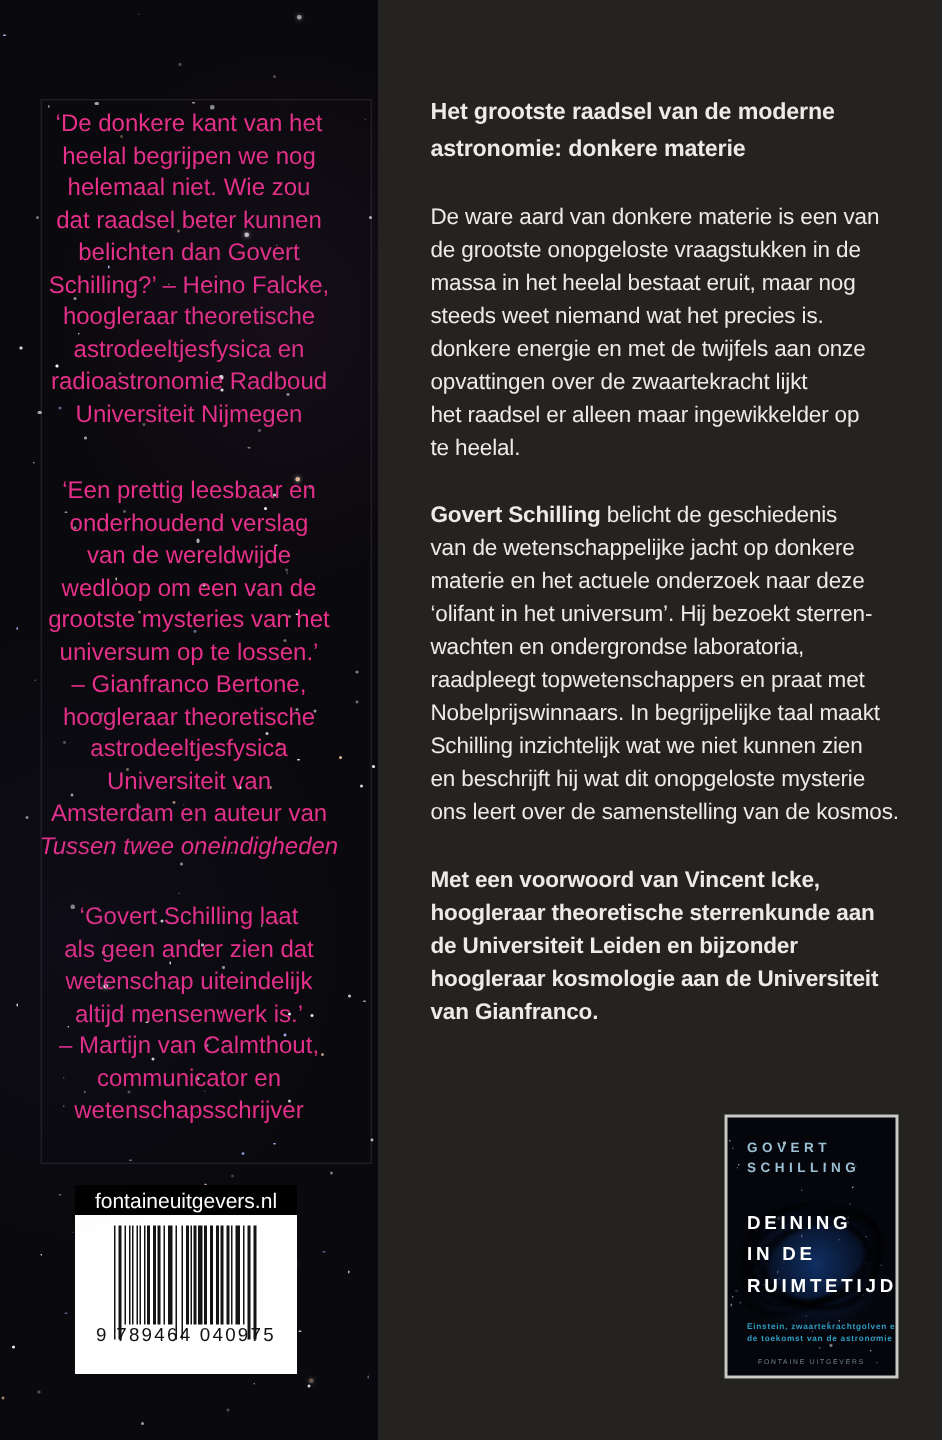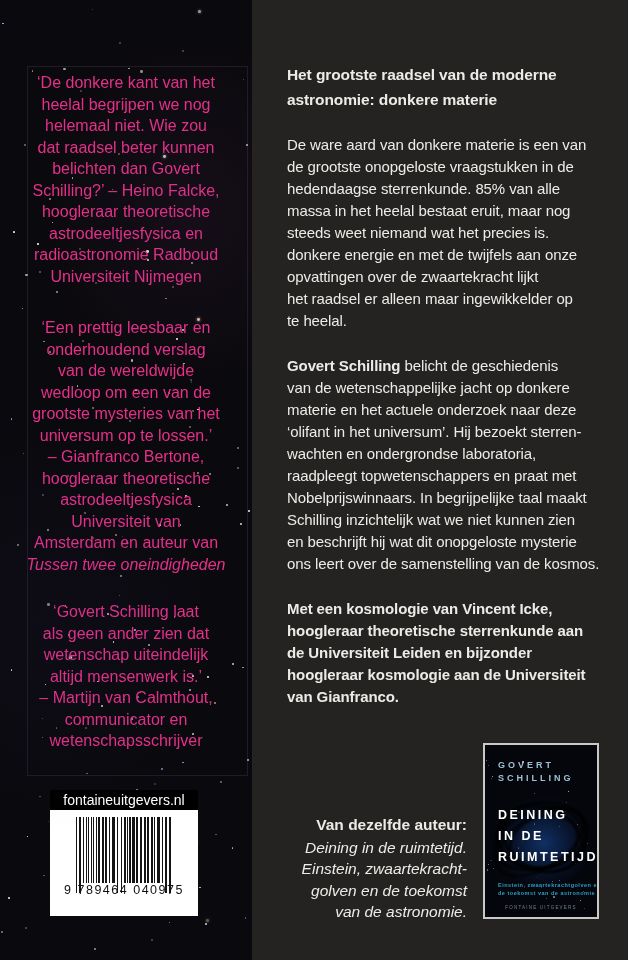--- a/index.html
+++ b/index.html
@@ -299,52 +299,42 @@
   <div class="right-col">
     <div class="rc-text">
       <div class="heading">
           <div class="ln">Het grootste raadsel van de moderne</div>
           <div class="ln">astronomie: donkere materie</div>
         </div>
 
       <div class="para">
           <div class="ln">De ware aard van donkere materie is een van</div>
           <div class="ln">de grootste onopgeloste vraagstukken in de</div>
-          <div class="ln">hedendaagse sterrenkunde. 85% van alle</div>
           <div class="ln">massa in het heelal bestaat eruit, maar nog</div>
           <div class="ln">steeds weet niemand wat het precies is.</div>
           <div class="ln">donkere energie en met de twijfels aan onze</div>
           <div class="ln">opvattingen over de zwaartekracht lijkt</div>
           <div class="ln">het raadsel er alleen maar ingewikkelder op</div>
           <div class="ln">te heelal.</div>
         </div>
 
       <div class="para">
         <div class="ln lead-line"><b>Govert Schilling</b><span> belicht de geschiedenis</span></div>
         <span><div class="ln">van de wetenschappelijke jacht op donkere</div><div class="ln">materie en het actuele onderzoek naar deze</div><div class="ln">‘olifant in het universum’. Hij bezoekt sterren-</div><div class="ln">wachten en ondergrondse laboratoria,</div><div class="ln">raadpleegt topwetenschappers en praat met</div><div class="ln">Nobelprijswinnaars. In begrijpelijke taal maakt</div><div class="ln">Schilling inzichtelijk wat we niet kunnen zien</div><div class="ln">en beschrijft hij wat dit onopgeloste mysterie</div><div class="ln">ons leert over de samenstelling van de kosmos.</div></span>
       </div>
 
       <div class="para bold">
-          <div class="ln">Met een kosmologie van Vincent Icke,</div>
+          <div class="ln">Met een voorwoord van Vincent Icke,</div>
           <div class="ln">hoogleraar theoretische sterrenkunde aan</div>
           <div class="ln">de Universiteit Leiden en bijzonder</div>
           <div class="ln">hoogleraar kosmologie aan de Universiteit</div>
           <div class="ln">van Gianfranco.</div>
         </div>
     </div>
 
-    <div class="also">
-      <div class="label">Van dezelfde auteur:</div>
-      <div class="lines">
-          <div class="ln">Deining in de ruimtetijd.</div>
-          <div class="ln">Einstein, zwaartekracht-</div>
-          <div class="ln">golven en de toekomst</div>
-          <div class="ln">van de astronomie.</div>
-        </div>
-    </div>
   </div>
 
   <div class="cover">
     <div class="cover-inner">
       <div style="position:absolute;inset:0;">
           <div class="star" style="height: 1.1px; width: 1.1px; left: 49.2px; top: 47.6px; opacity: 0.43;"></div>
           <div class="star" style="height: 1.2px; width: 1.2px; left: 98.1px; top: 146.2px; opacity: 0.41;"></div>
           <div class="star" style="height: 1.1px; width: 1.1px; left: 85.4px; top: 31.7px; opacity: 0.4;"></div>
           <div class="star" style="height: 1.3px; width: 1.3px; left: 37.4px; top: 16.3px; opacity: 0.75;"></div>
           <div class="star" style="height: 0.9px; width: 0.9px; left: 61px; top: 138.3px; opacity: 0.23;"></div>

